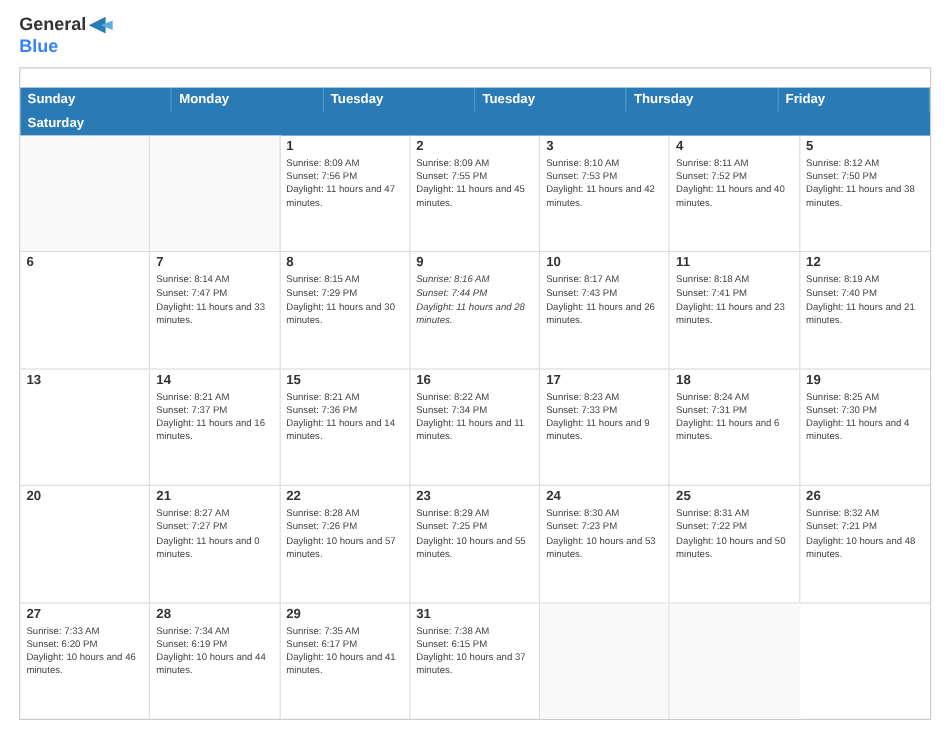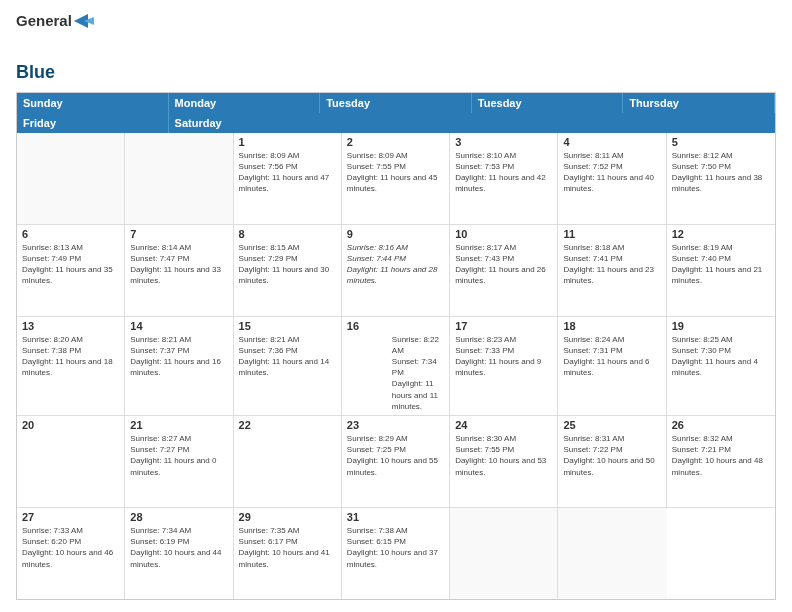--- a/index.html
+++ b/index.html
@@ -42,22 +42,23 @@
       color: #555;
     }
     .calendar {
       flex: 1;
       display: flex;
       flex-direction: column;
       border: 1px solid #ccc;
     }
     .cal-header {
       display: grid;
-      grid-template-columns: repeat(5, 1fr);
+      grid-template-columns: repeat(6, 1fr);
       background: #2a7ab5;
+      margin-top: 16px;
     }
     .cal-header-cell {
       color: #fff;
       font-size: 11px;
       font-weight: bold;
       padding: 4px 6px;
       border-right: 1px solid #4a9acc;
       text-align: left;
     }
     .cal-header-cell:last-child { border-right: none; }
@@ -102,21 +103,21 @@
   <div class="header">
     <div class="logo">
     <div style="display:flex;flex-direction:column;line-height:1.2">
       <div style="display:flex;align-items:center;gap:2px">
         <span style="font-size:15px;font-weight:bold;color:#333;">General</span>
         <svg width="20" height="14" viewBox="0 0 20 14">
           <polygon points="0,7 14,0 14,14" fill="#2a7ab5"></polygon>
           <polygon points="10,7 20,3 20,11" fill="#5aaddb"></polygon>
         </svg>
       </div>
-      <span style="font-size:18px;font-weight:bold;color:#0c4a6e;margin-top:32px;">Blue</span>
+      <span style="font-size:15px;font-weight:bold;color:#3b82f6;">Blue</span>
     </div>
   </div>
     <div class="title-block">
       <div class="month-title"></div>
       <div class="subtitle"></div>
     </div>
   </div>
 
   <div class="calendar">
     <div class="cal-header">
@@ -159,23 +160,20 @@
           <div class="cal-cell">
             <div class="day-num">5</div>
             <div class="cell-text" style="white-space: pre-line;">Sunrise: 8:12 AM
 Sunset: 7:50 PM
 Daylight: 11 hours and 38 minutes.</div>
           </div>
         </div>
         <div class="cal-row">
           <div class="cal-cell">
             <div class="day-num">6</div>
-            <div class="cell-text" style="white-space: pre-line;">Sunrise: 8:13 AM
-Sunset: 7:49 PM
-Daylight: 11 hours and 35 minutes.</div>
           </div>
           <div class="cal-cell">
             <div class="day-num">7</div>
             <div class="cell-text" style="white-space: pre-line;">Sunrise: 8:14 AM
 Sunset: 7:47 PM
 Daylight: 11 hours and 33 minutes.</div>
           </div>
           <div class="cal-cell">
             <div class="day-num">8</div>
             <div class="cell-text" style="white-space: pre-line;">Sunrise: 8:15 AM
@@ -203,39 +201,36 @@
           <div class="cal-cell">
             <div class="day-num">12</div>
             <div class="cell-text" style="white-space: pre-line;">Sunrise: 8:19 AM
 Sunset: 7:40 PM
 Daylight: 11 hours and 21 minutes.</div>
           </div>
         </div>
         <div class="cal-row">
           <div class="cal-cell">
             <div class="day-num">13</div>
-            <div class="cell-text" style="white-space: pre-line;">Sunrise: 8:20 AM
-Sunset: 7:38 PM
-Daylight: 11 hours and 18 minutes.</div>
           </div>
           <div class="cal-cell">
             <div class="day-num">14</div>
             <div class="cell-text" style="white-space: pre-line;">Sunrise: 8:21 AM
 Sunset: 7:37 PM
 Daylight: 11 hours and 16 minutes.</div>
           </div>
           <div class="cal-cell">
             <div class="day-num">15</div>
             <div class="cell-text" style="white-space: pre-line;">Sunrise: 8:21 AM
 Sunset: 7:36 PM
 Daylight: 11 hours and 14 minutes.</div>
           </div>
           <div class="cal-cell">
             <div class="day-num">16</div>
-            <div class="cell-text" style="white-space: pre-line; margin-left: 45px;">Sunrise: 8:22 AM
+            <div class="cell-text" style="white-space: pre-line;">Sunrise: 8:22 AM
 Sunset: 7:34 PM
 Daylight: 11 hours and 11 minutes.</div>
           </div>
           <div class="cal-cell">
             <div class="day-num">17</div>
             <div class="cell-text" style="white-space: pre-line;">Sunrise: 8:23 AM
 Sunset: 7:33 PM
 Daylight: 11 hours and 9 minutes.</div>
           </div>
           <div class="cal-cell">
@@ -256,31 +251,34 @@
             <div class="day-num">20</div>
           </div>
           <div class="cal-cell">
             <div class="day-num">21</div>
             <div class="cell-text" style="white-space: pre-line;">Sunrise: 8:27 AM
 Sunset: 7:27 PM
 Daylight: 11 hours and 0 minutes.</div>
           </div>
           <div class="cal-cell">
             <div class="day-num">22</div>
+            <div class="cell-text" style="white-space: pre-line;">Sunrise: 8:28 AM
+Sunset: 7:26 PM
+Daylight: 10 hours and 57 minutes.</div>
           </div>
           <div class="cal-cell">
             <div class="day-num">23</div>
             <div class="cell-text" style="white-space: pre-line;">Sunrise: 8:29 AM
 Sunset: 7:25 PM
 Daylight: 10 hours and 55 minutes.</div>
           </div>
           <div class="cal-cell">
             <div class="day-num">24</div>
             <div class="cell-text" style="white-space: pre-line;">Sunrise: 8:30 AM
-Sunset: 7:55 PM
+Sunset: 7:23 PM
 Daylight: 10 hours and 53 minutes.</div>
           </div>
           <div class="cal-cell">
             <div class="day-num">25</div>
             <div class="cell-text" style="white-space: pre-line;">Sunrise: 8:31 AM
 Sunset: 7:22 PM
 Daylight: 10 hours and 50 minutes.</div>
           </div>
           <div class="cal-cell">
             <div class="day-num">26</div>

